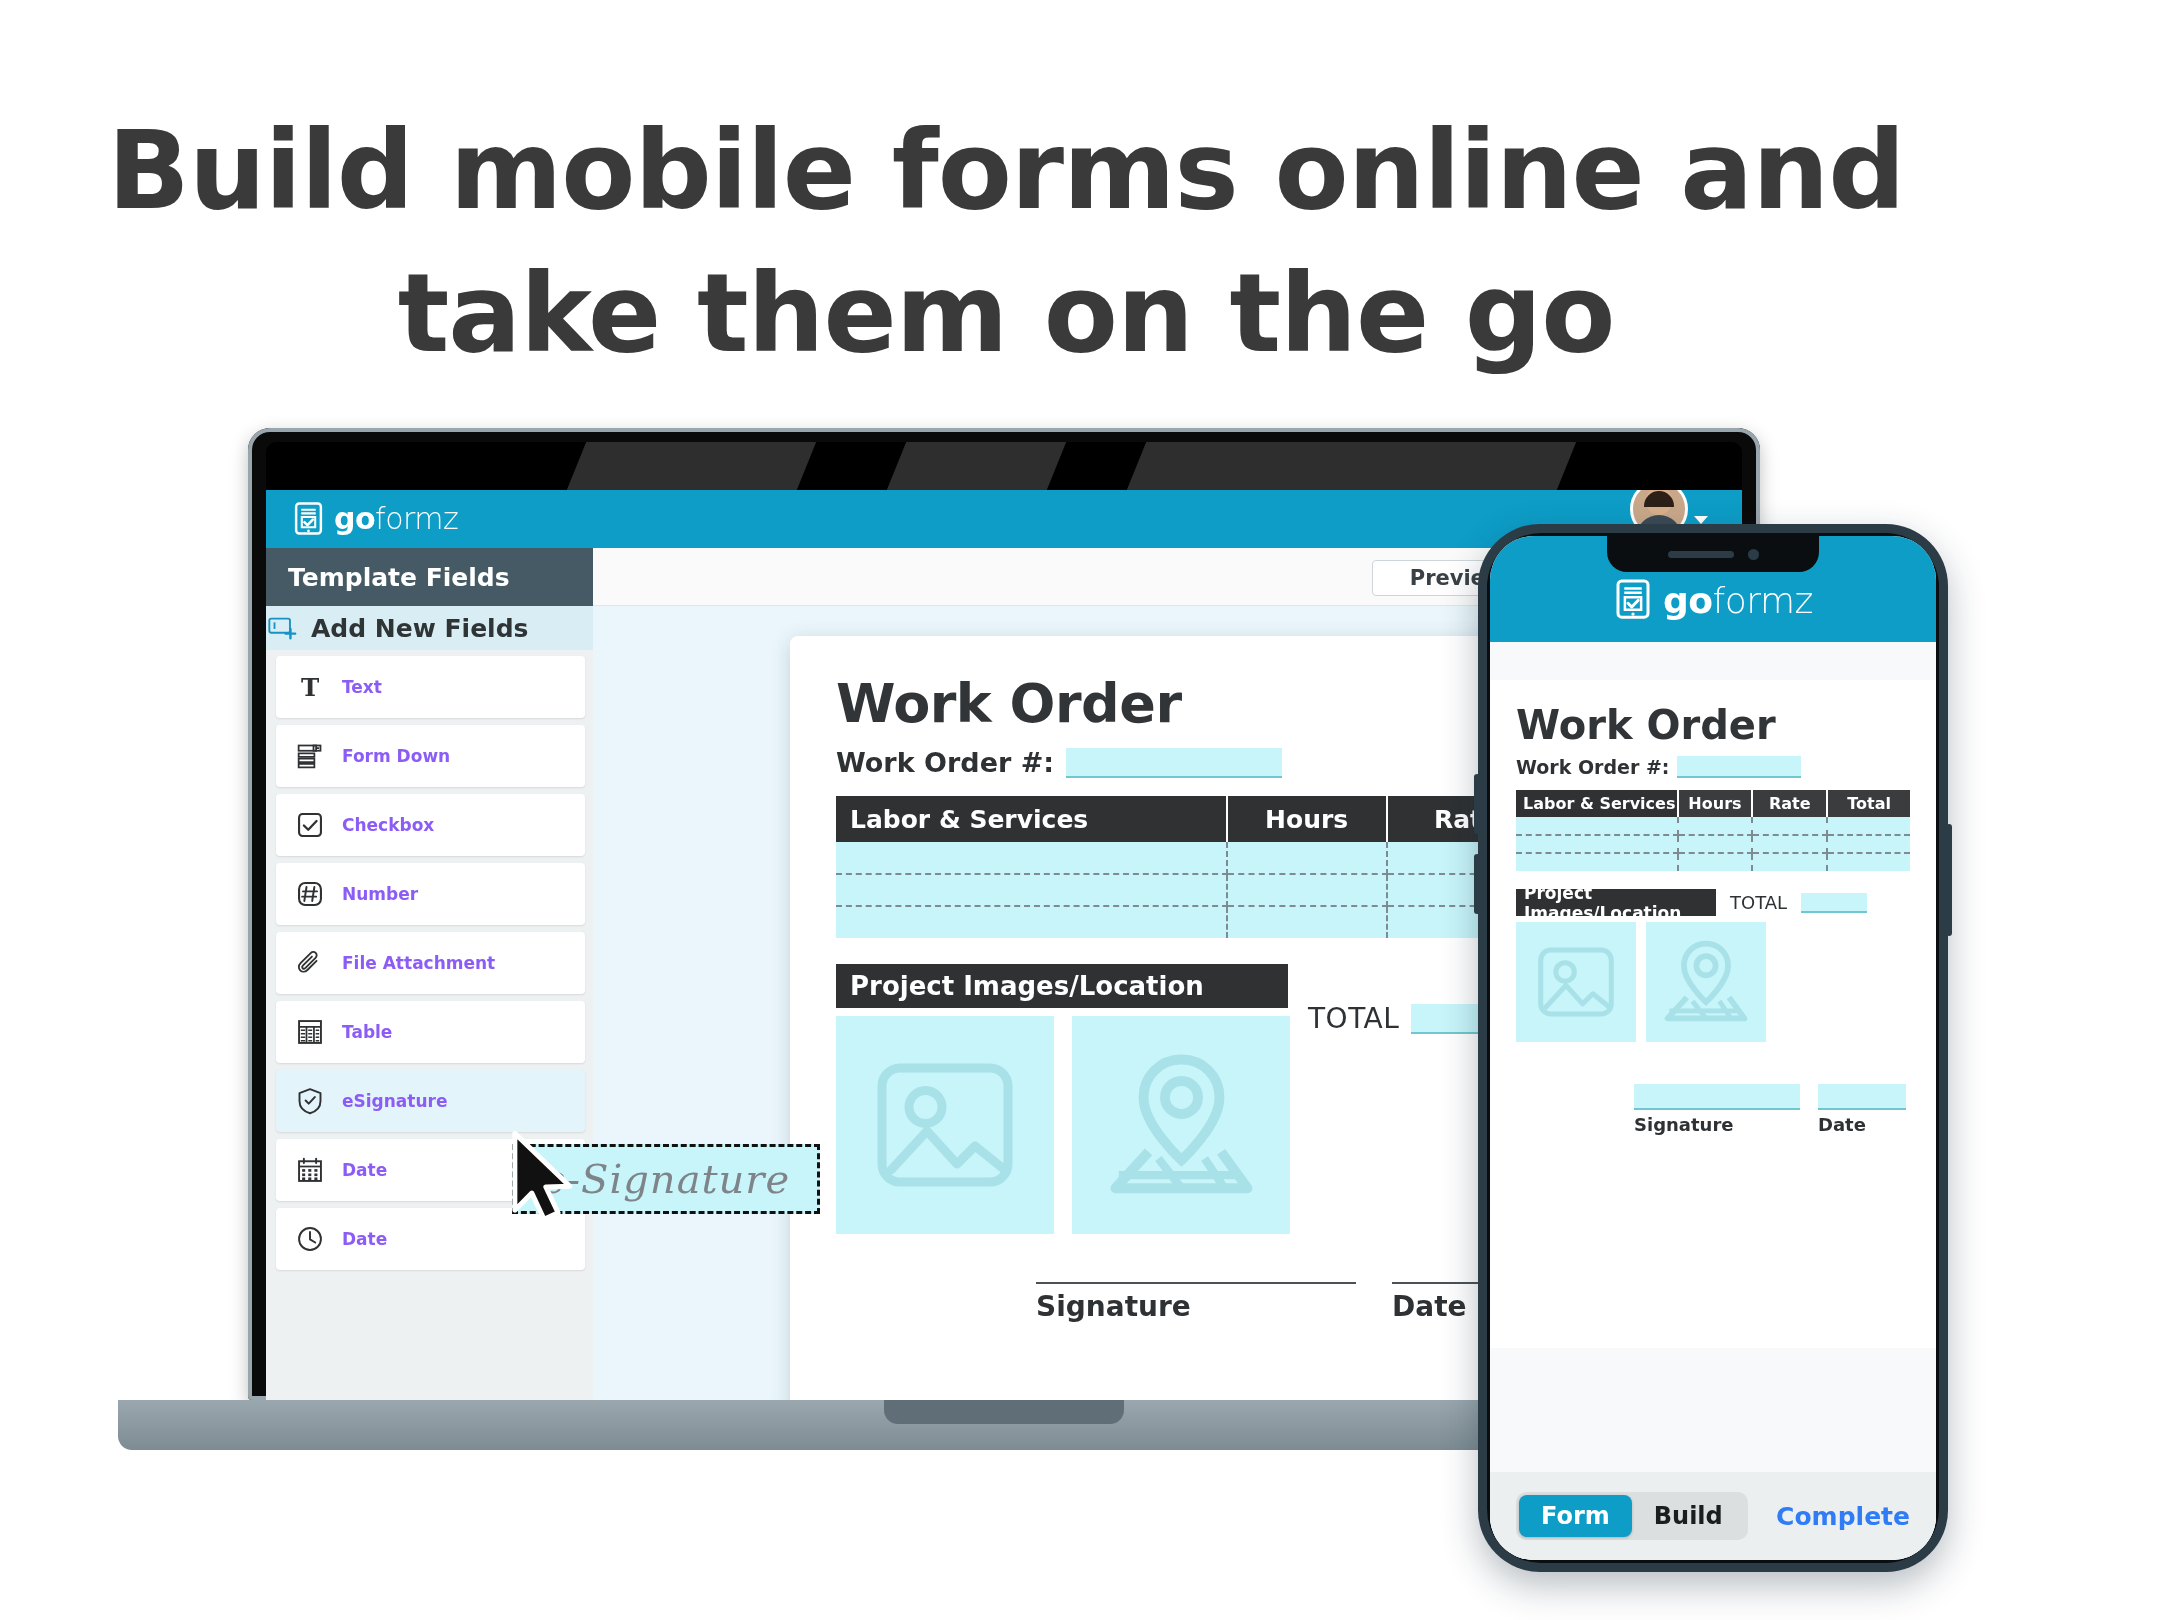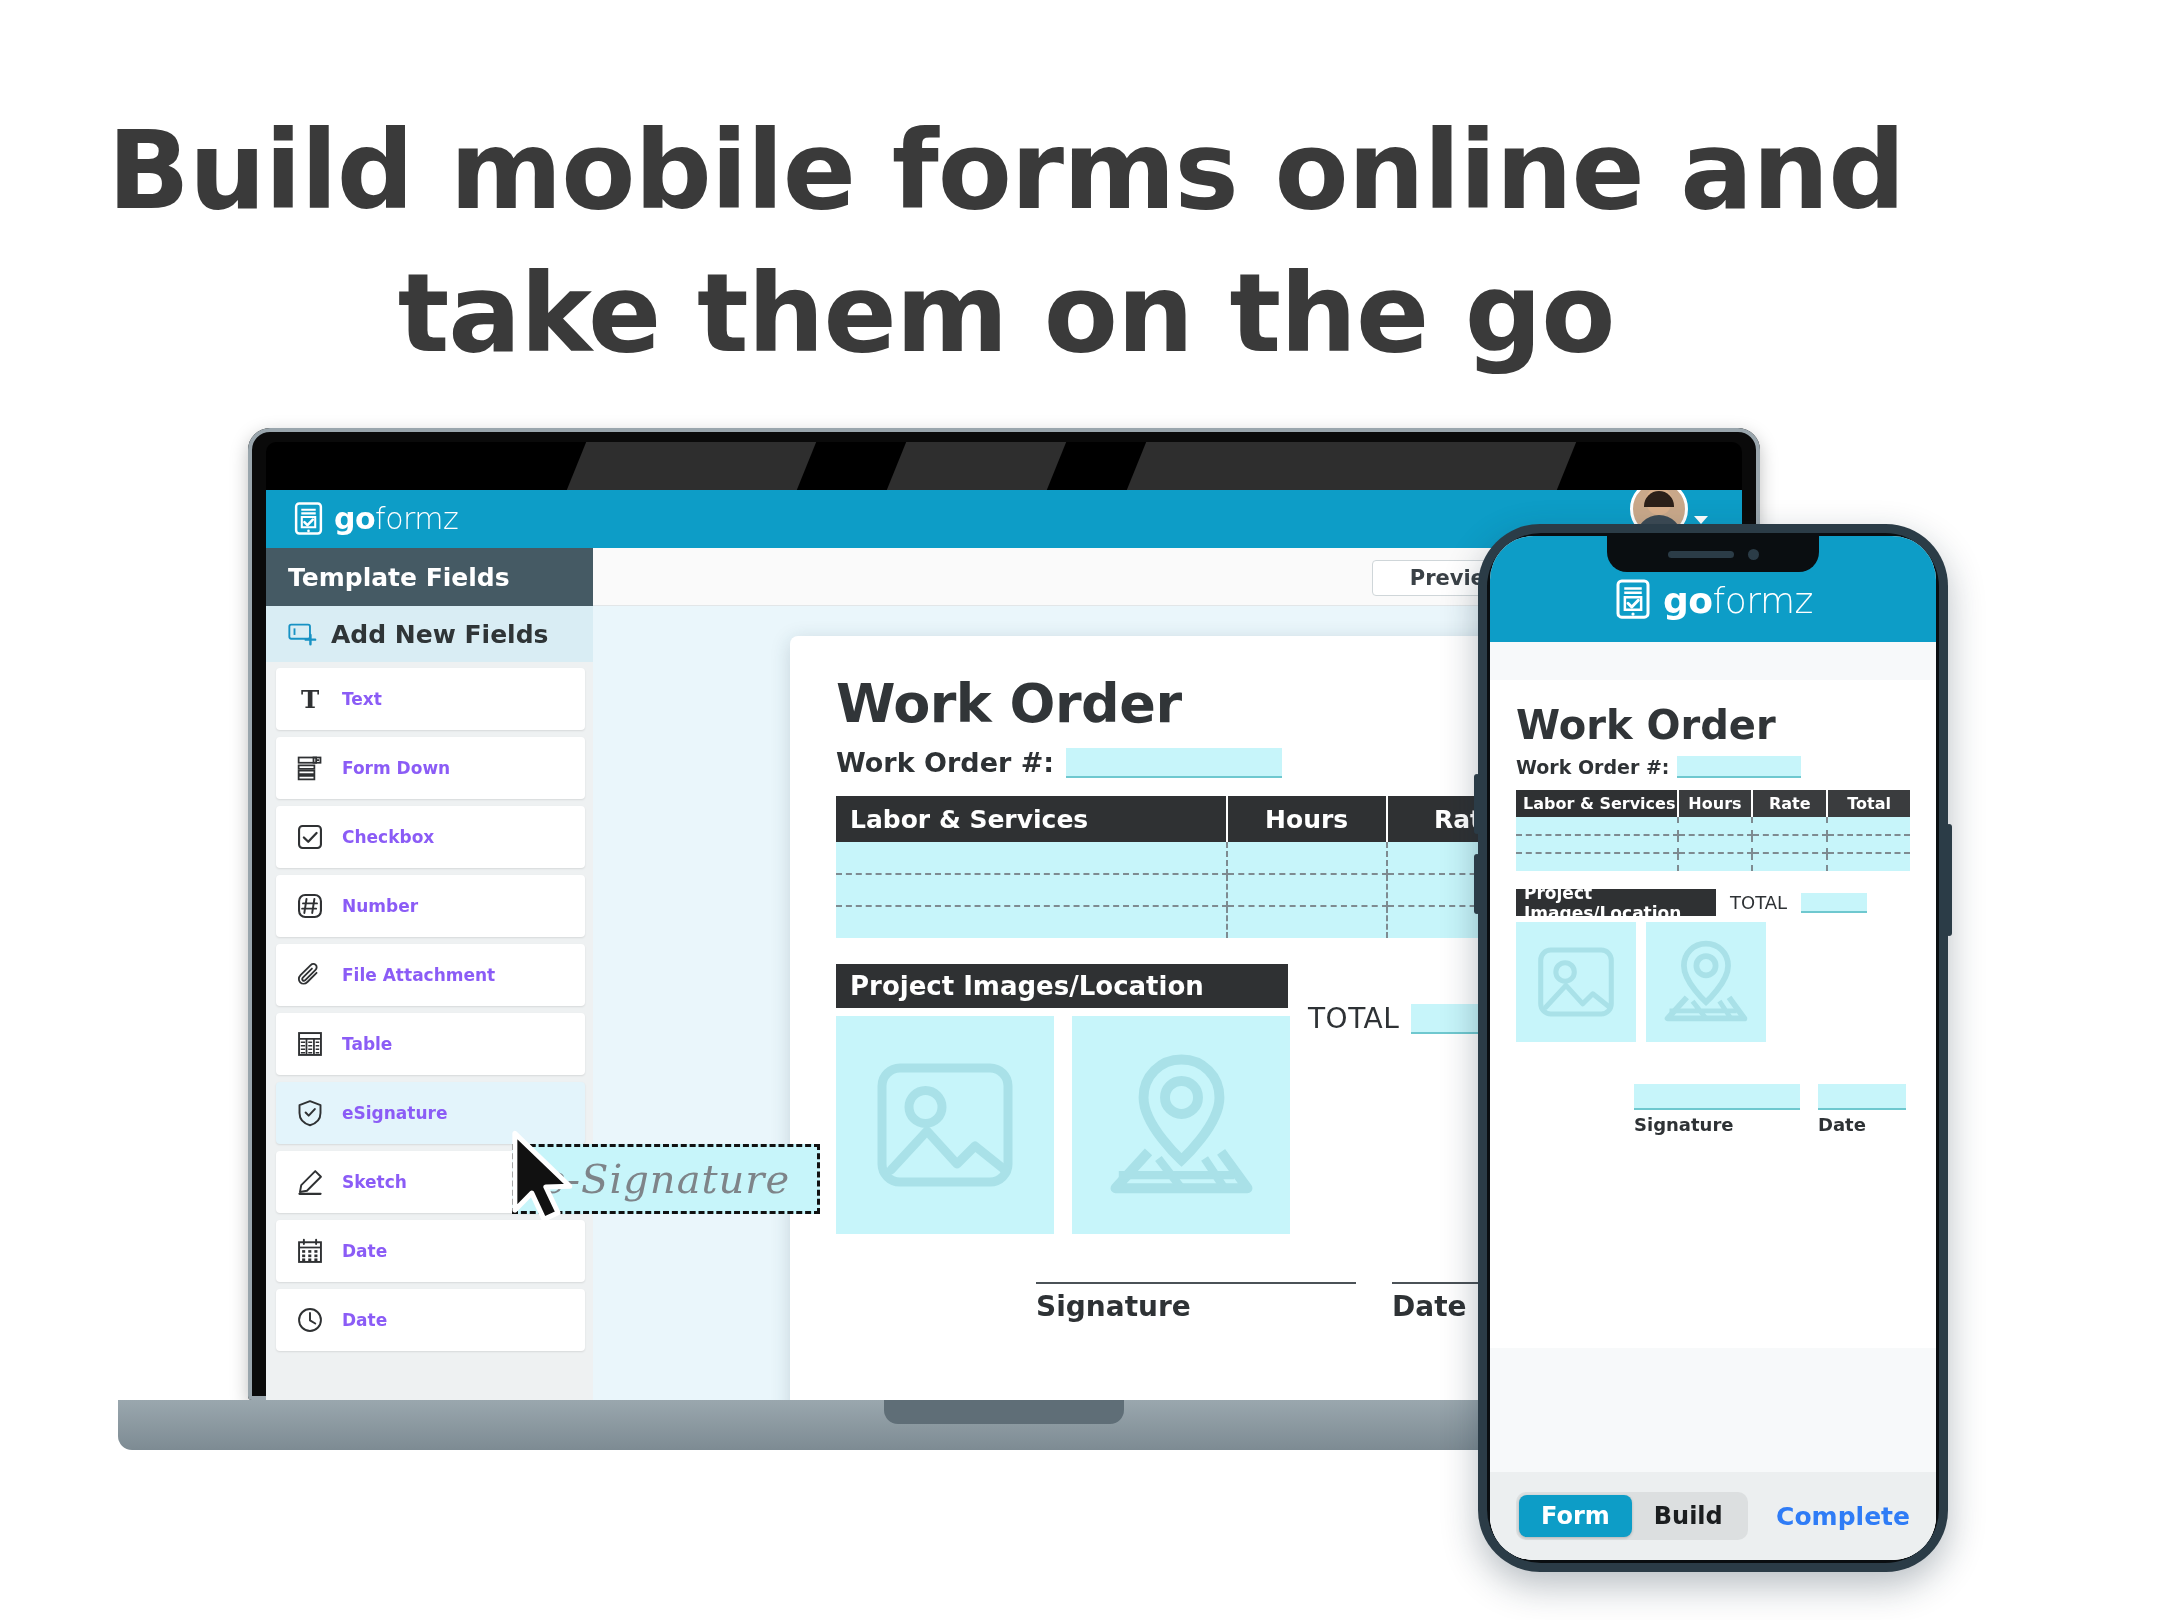--- a/index.html
+++ b/index.html
@@ -50,21 +50,21 @@
   .avatar { width: 58px; height: 58px; border-radius: 50%; border: 3px solid #fff; overflow:hidden; background:#c9a88a; position:relative; }
   .av-face { position:absolute; left:50%; top:34%; transform:translate(-50%,-50%); width:26px; height:28px; border-radius:50%; background:#d9b08c; }
   .av-hair { position:absolute; left:50%; top:16%; transform:translateX(-50%); width:30px; height:16px; border-radius:15px 15px 0 0; background:#2c2019; }
   .av-body { position:absolute; left:50%; bottom:-4px; transform:translateX(-50%); width:46px; height:24px; border-radius:23px 23px 0 0; background:#3c4a54; }
   .caret-dn { width:0;height:0;border-left:7px solid transparent;border-right:7px solid transparent;border-top:8px solid #fff; margin-top:22px;}
 
   
   .sidebar { position: absolute; left: 0; top: 58px; width: 327px; bottom: 0; background: #eef1f2; }
   .sb-title { height: 58px; background: #455a64; color:#fff; display:flex; align-items:center; padding-left: 22px;
               font-family:"DejaVu Sans",sans-serif; font-weight:bold; font-size: 25px; }
-  .sb-add { height: 56px; background:#d9edf4; display:flex; align-items:center; gap:13px; padding-left: 20px; }
+  .sb-add { height: 44px; background:#d9edf4; display:flex; align-items:center; gap:13px; }
   .sb-add-label { font-family:"DejaVu Sans",sans-serif; font-weight:bold; font-size:25px; color:#2f3537; }
   .sb-list { padding: 6px 8px 0 10px; }
   .sb-item {
     height: 62px; background:#fff; border-radius: 4px; margin-bottom: 7px;
     display:flex; align-items:center; gap:16px; padding-left: 18px;
     box-shadow: 0 1px 2px rgba(0,0,0,.10);
   }
   .sb-item.active { background:#e3f4fb; }
   .sb-item .lbl { font-family:"DejaVu Sans",sans-serif; font-weight:bold; font-size:17px; color:#8b5cf6; }
   .sb-ico { width: 32px; height: 32px; flex: 0 0 32px; display:flex; align-items:center; justify-content:center; }
@@ -326,29 +326,20 @@
             <div class="sb-item active">
               <span class="sb-ico">
                 <svg viewBox="0 0 32 32" width="28" height="28">
                   <path d="M16 2.5l12 4.5v9c0 7.5-5.2 12-12 14-6.8-2-12-6.5-12-14v-9z" fill="none" stroke="#2f3133" stroke-width="2.2" stroke-linejoin="round"></path>
                   <path d="M11 15.5l3.5 3.5 7-7.5" fill="none" stroke="#2f3133" stroke-width="2.3" stroke-linecap="round" stroke-linejoin="round"></path>
                 </svg>
               </span>
               <span class="lbl">eSignature</span>
             </div>
 
-            <div class="sb-item">
-              <span class="sb-ico">
-                <svg viewBox="0 0 32 32" width="28" height="28">
-                  <path d="M22 3.5l6.5 6.5-16 16-8 1.5 1.5-8z" fill="none" stroke="#2f3133" stroke-width="2.2" stroke-linejoin="round"></path>
-                  <path d="M4 29.5h24" stroke="#2f3133" stroke-width="2.6" stroke-linecap="round"></path>
-                </svg>
-              </span>
-              <span class="lbl">Sketch</span>
-            </div>
 
             <div class="sb-item">
               <span class="sb-ico">
                 <svg viewBox="0 0 32 32" width="28" height="28">
                   <rect x="3.5" y="6" width="25" height="22.5" fill="none" stroke="#2f3133" stroke-width="2.2"></rect>
                   <path d="M3.5 12h25" stroke="#2f3133" stroke-width="2"></path>
                   <path d="M9 3v5M23 3v5" stroke="#2f3133" stroke-width="2.2" stroke-linecap="round"></path>
                   <g fill="#2f3133">
                     <rect x="7" y="15" width="3.5" height="3"></rect>
                       <rect x="14" y="15" width="3.5" height="3"></rect>

